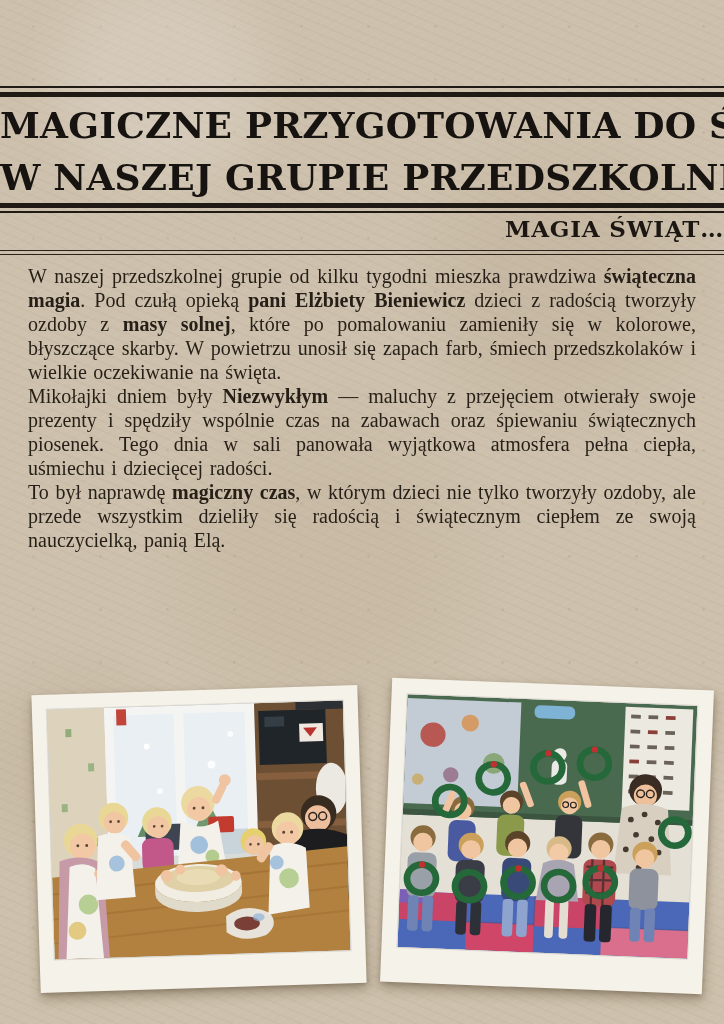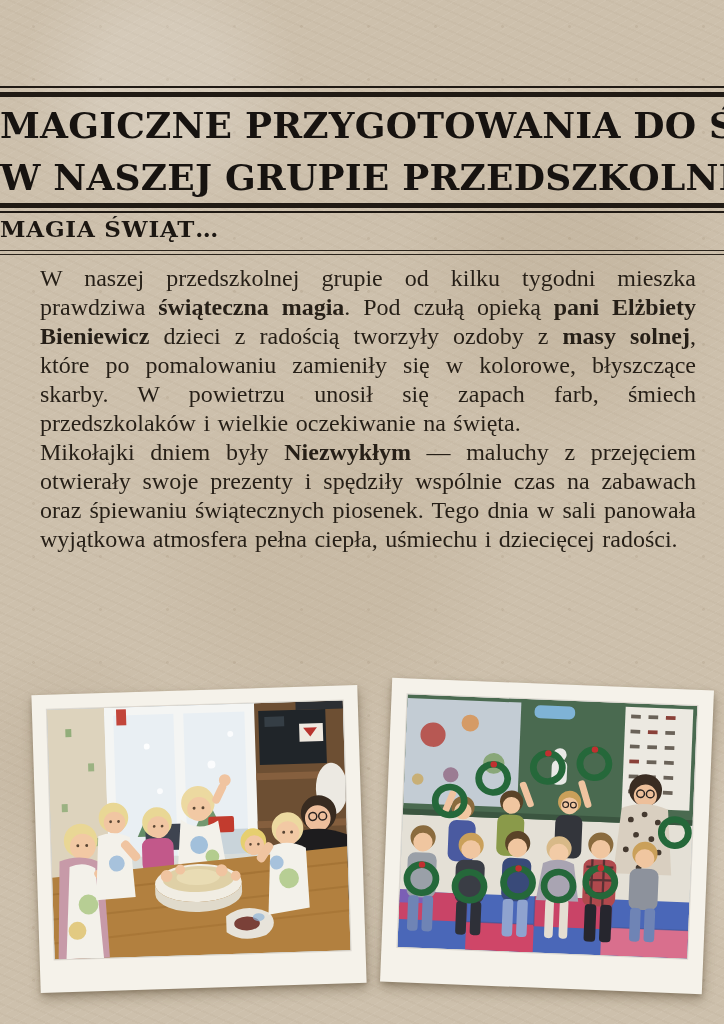--- a/index.html
+++ b/index.html
@@ -32,27 +32,27 @@
   }
   .title{
     position:absolute;top:99px;left:0;right:0;margin:0;
     text-align:center;color:#171310;
     font-family:"DejaVu Serif",serif;font-weight:700;
     font-size:36px;line-height:52px;letter-spacing:0.2px;
   }
   .title span{display:block;white-space:nowrap;}
   .subtitle{
     position:absolute;top:215px;left:0;right:0;margin:0;
-    text-align:left;color:#1c1712;
+    text-align:right;color:#1c1712;
     font-family:"DejaVu Serif",serif;font-weight:700;
     font-size:23px;letter-spacing:0.8px;
   }
   .article{
-    position:absolute;top:264px;left:40px;right:28px;
-    color:#261f17;font-size:24px;line-height:29px;
+    position:absolute;top:264px;left:28px;right:28px;
+    color:#261f17;font-size:20px;line-height:24px;
     text-align:justify;word-spacing:1.5px;
   }
   .article p{margin:0;text-align:justify;}
   .article b{font-weight:700;}
   .polaroid{
     position:absolute;background:#f5f2ea;box-sizing:border-box;margin:0;
     box-shadow:1px 6px 12px rgba(80,62,40,.38), 0 2px 4px rgba(80,62,40,.25);
   }
   .polaroid .photo{
     width:100%;height:100%;overflow:hidden;
@@ -85,20 +85,21 @@
   <div class="rule thick r3"></div>
   <div class="rule thin r4"></div>
 
   <h2 class="subtitle">MAGIA ŚWIĄT…</h2>
 
   <div class="double-rule"></div>
 
   <section class="article">
       <p><span>W naszej przedszkolnej grupie od kilku tygodni mieszka prawdziwa </span><b>świąteczna magia</b><span>. Pod czułą opieką </span><b>pani Elżbiety Bieniewicz</b><span> dzieci z radością tworzyły ozdoby z </span><b>masy solnej</b><span>, które po pomalowaniu zamieniły się w kolorowe, błyszczące skarby. W powietrzu unosił się zapach farb, śmiech przedszkolaków i wielkie oczekiwanie na święta.</span></p>
       <p><span>Mikołajki dniem były </span><b>Niezwykłym</b><span> — maluchy z przejęciem otwierały swoje prezenty i spędziły wspólnie czas na zabawach oraz śpiewaniu świątecznych piosenek. Tego dnia w sali panowała wyjątkowa atmosfera pełna ciepła, uśmiechu i dziecięcej radości.</span></p>
+      <p><span>To był naprawdę </span><b>magiczny czas</b><span>, w którym dzieci nie tylko tworzyły ozdoby, ale przede wszystkim dzieliły się radością i świątecznym ciepłem ze swoją nauczycielką, panią Elą.</span></p>
     </section>
 
   <figure class="polaroid photo-left">
     <div class="photo">
       <svg viewBox="0 0 300 250" preserveAspectRatio="none">
 
         <g>
           <rect width="300" height="250" fill="#d8dcd9"></rect>
           <rect x="0" y="0" width="70" height="250" fill="#ddd3bd"></rect>
           <rect x="18" y="20" width="6" height="8" fill="#7fa469" opacity=".8"></rect>

